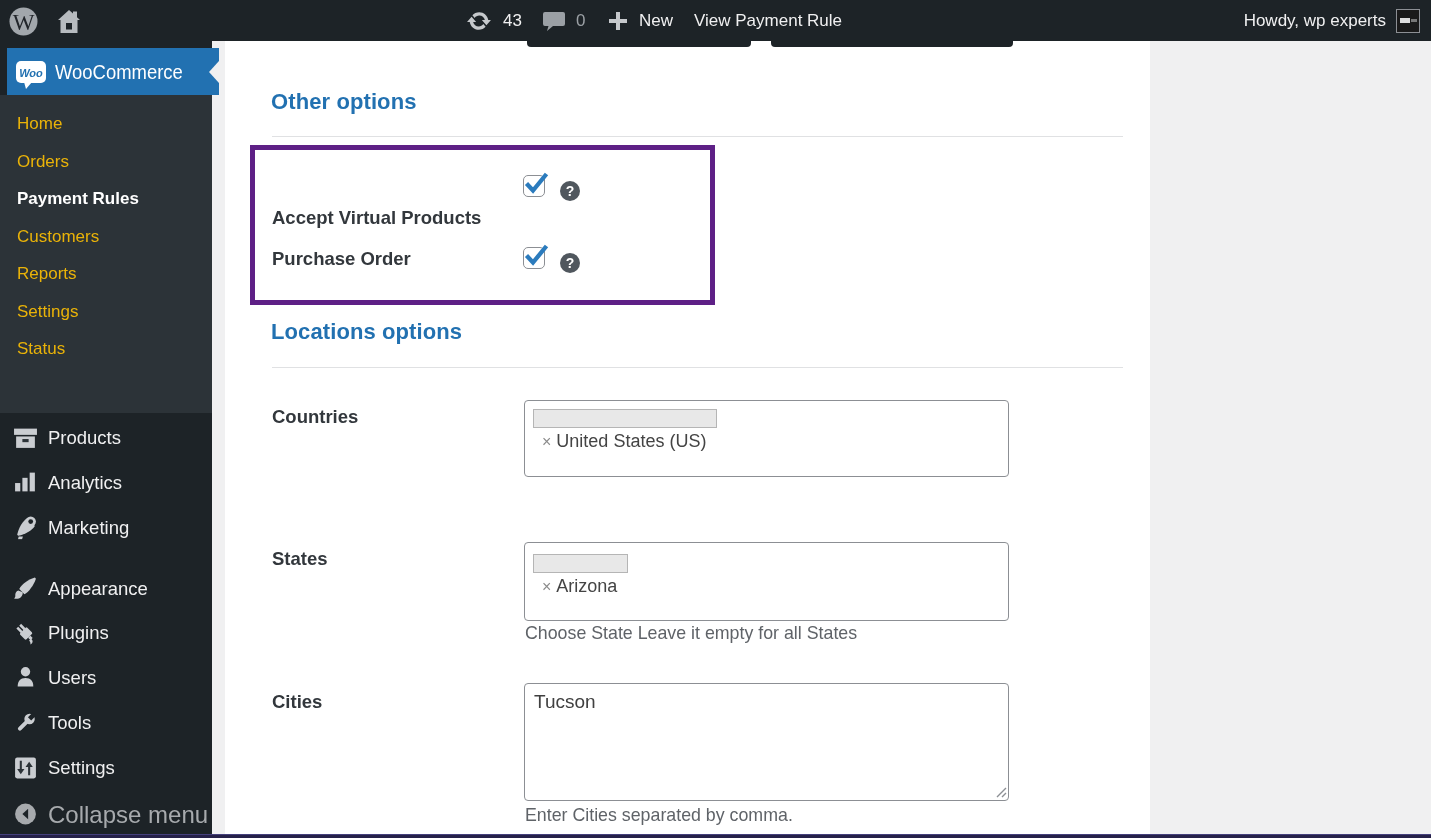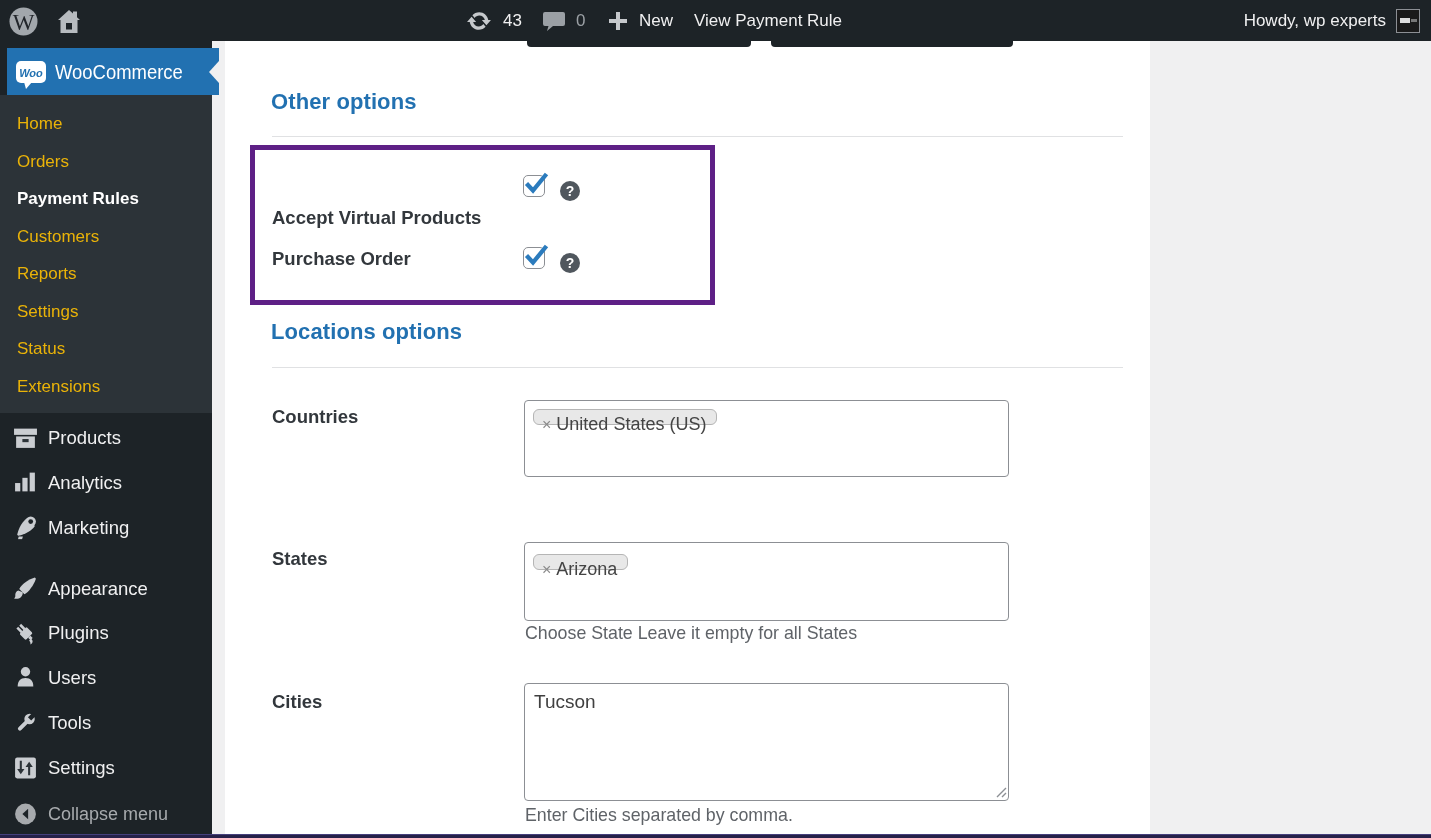--- a/index.html
+++ b/index.html
@@ -23,22 +23,22 @@
 #card { position:absolute; left:13px; top:0; width:925px; height:797px; background:#fff; }
 .stub { position:absolute; top:0; height:6px; background:#1d2327; border-radius:0 0 4px 4px; }
 h2.sec { position:absolute; font-size:22px; letter-spacing:0.1px; font-weight:bold; color:#2271b1; }
 .hr { position:absolute; height:1px; background:#e0e1e3; }
 #purplebox { position:absolute; border:5px solid #5e2086; }
 .flabel { position:absolute; font-size:18.5px; font-weight:bold; color:#32373c; }
 .cbox { position:absolute; width:22px; height:22px; background:#fff; border:1.5px solid #8c8f94; border-radius:5px; }
 .qmark { position:absolute; width:20px; height:20px; border-radius:50%; background:#50575e; color:#fff;
   font-size:14px; font-weight:bold; text-align:center; line-height:20px; }
 .selbox { position:absolute; background:#fff; border:1px solid #8c8f94; border-radius:4px; }
-.tag { position:absolute; background:#e8e8e8; border:1px solid #b5b5b5; border-radius:6px; height:16px;
-  line-height:28px; font-size:18px; color:#444; padding:0 10px 0 8px; }
+.tag { position:absolute; background:#e8e8e8; border:1px solid #b5b5b5; border-radius:0; height:16px;
+  line-height:28px; font-size:18px; color:#444; padding:17px 10px 0 8px; }
 .tag .x { color:#8b8b8b; font-size:16px; margin-right:5px; }
 .helper { position:absolute; font-size:17.8px; color:#5f6368; }
 #bottombar { position:absolute; left:0; top:834px; width:1431px; height:4px; background:#262149; border-top:1.5px solid #45407c; }
 </style>
 </head>
 <body>
 
 <div id="content">
   <div id="card"></div>
   <div class="stub" style="left:315px; width:224px;"></div>
@@ -121,21 +121,20 @@
     <div class="arrow"></div>
   </div>
   <div id="submenu">
     <a>Home</a>
       <a>Orders</a>
       <a class="cur">Payment Rules</a>
       <a>Customers</a>
     <a>Reports</a>
       <a>Settings</a>
       <a>Status</a>
-      <a>Extensions</a>
   </div>
   <div class="toplvl" style="top:374px;">
     <svg class="ic" viewBox="0 0 24 24">
         <rect x="1" y="3" width="22" height="6" fill="#cacdd1"></rect>
         <rect x="3" y="10.5" width="18" height="11" fill="#cacdd1"></rect>
         <rect x="9" y="13" width="6" height="3" fill="#2c3338"></rect>
       </svg>
     <span class="tx">Products</span>
   </div>
   <div class="toplvl" style="top:418.5px;">
@@ -197,16 +196,16 @@
         <path d="M8 5 L8 13 L5.5 13 L9 18 L12.5 13 L10 13 L10 5 Z" fill="#2c3338" transform="translate(-1.5 0)"></path>
         <path d="M16 19 L16 11 L13.5 11 L17 6 L20.5 11 L18 11 L18 19 Z" fill="#2c3338" transform="translate(-1.5 0)"></path>
       </svg>
     <span class="tx">Settings</span>
   </div>
   <div class="toplvl" style="top:750.5px; color:#a7aaad;">
     <svg class="ic" viewBox="0 0 24 24">
         <circle cx="12" cy="12" r="10" fill="#a7aaad"></circle>
         <path d="M14.5 7 L9 12 L14.5 17 Z" fill="#1d2327"></path>
       </svg>
-    <span class="tx" style="font-size:18px;">Collapse menu</span>
+    <span class="tx" style="font-size:24px;">Collapse menu</span>
   </div>
 </div>
 <div id="bottombar"></div>
 
 </body></html>

